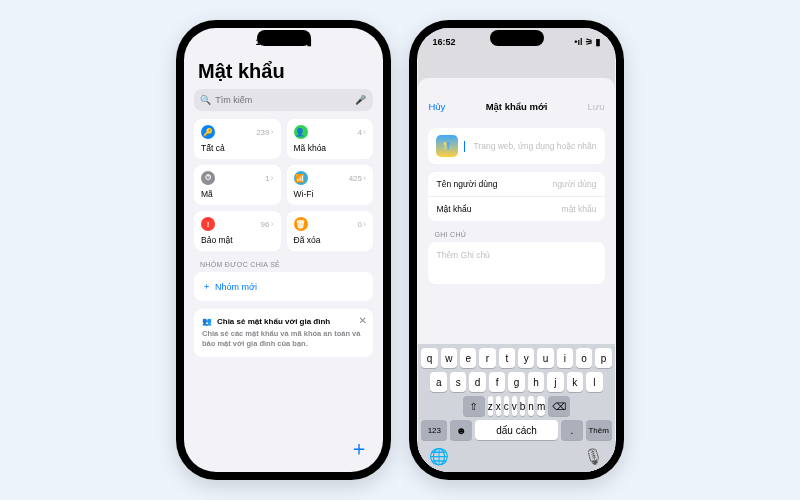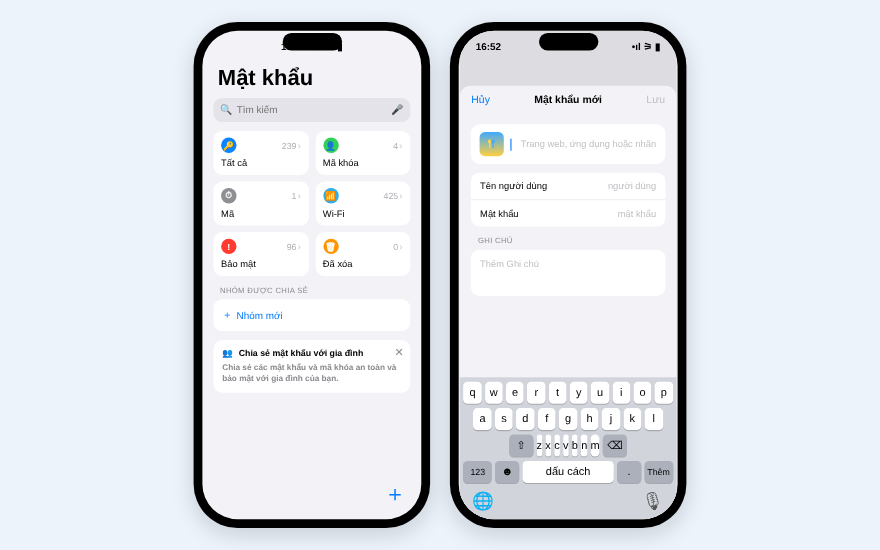--- a/index.html
+++ b/index.html
@@ -24,21 +24,21 @@
   .link { color:#007aff; font-size:9px; display:flex; align-items:center; gap:4px;}
   .family { background:#fff; border-radius:8px; padding:8px; margin-top:8px; font-size:8px; position:relative;}
   .family .close { position:absolute; top:6px; right:6px; color:#8a8a8f; font-size:10px;}
   .family-title { font-weight:600; display:flex; align-items:center; gap:5px; margin-bottom:3px;}
   .family-desc { color:#8a8a8f; font-size:7.5px; line-height:1.3;font-weight:bold; }
   .family-start { color:#007aff; font-weight:600; text-align:center; margin-top:6px; font-size:9px;}
   .fab { position:absolute; bottom:10px; right:14px; color:#007aff; font-size:20px; font-weight:300;}
   
   .modal-bg { background:#dcdce1; height:100%; display:flex; flex-direction:column;}
   .sheet { background:#f2f2f7; margin-top:22px; flex:1; border-radius:10px 10px 0 0; display:flex; flex-direction:column;}
-  .sheet-head { display:flex; justify-content:space-between; align-items:center; padding:8px 10px; font-size:9.5px;}
+  .sheet-head { display:flex; justify-content:space-between; align-items:center; padding:8px 10px; font-size:9.5px;margin-top:15px;}
   .sheet-title { font-weight:600; }
   .cancel { color:#007aff; }
   .save { color:#c0c0c5; }
   .form { padding:0 10px; }
   .card2 { background:#fff; border-radius:8px; margin-top:8px; }
   .inp-row { display:flex; align-items:center; padding:7px 8px; border-bottom:1px solid #efeff2; gap:6px; font-size:8.5px;}
   .inp-row:last-child{border-bottom:none;}
   .inp-row .label { flex-shrink:0; }
   .inp-row .ph { color:#c0c0c5; margin-left:auto;}
   .bigicon { width:22px; height:22px; border-radius:5px; background:linear-gradient(#3fa9ff,#ffcf3f); display:flex; align-items:center; justify-content:center;}

